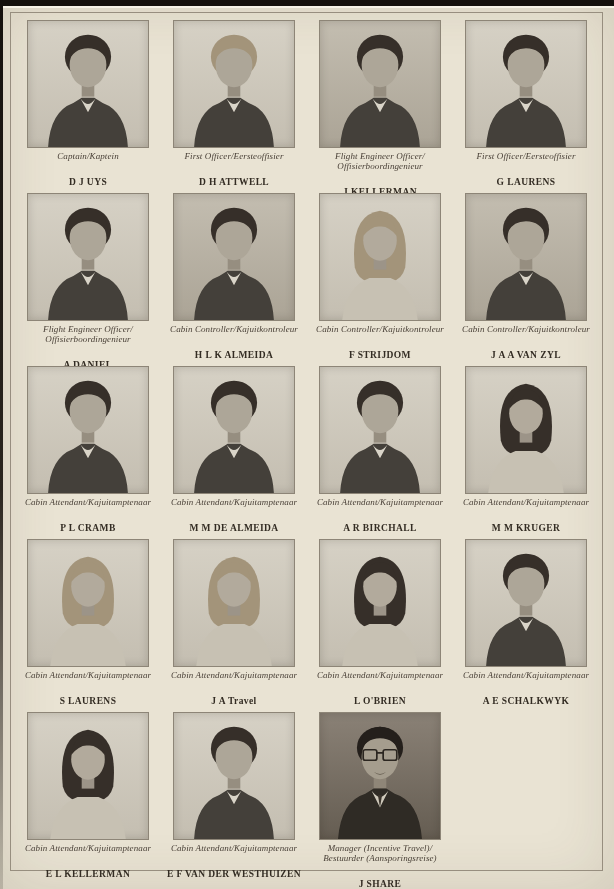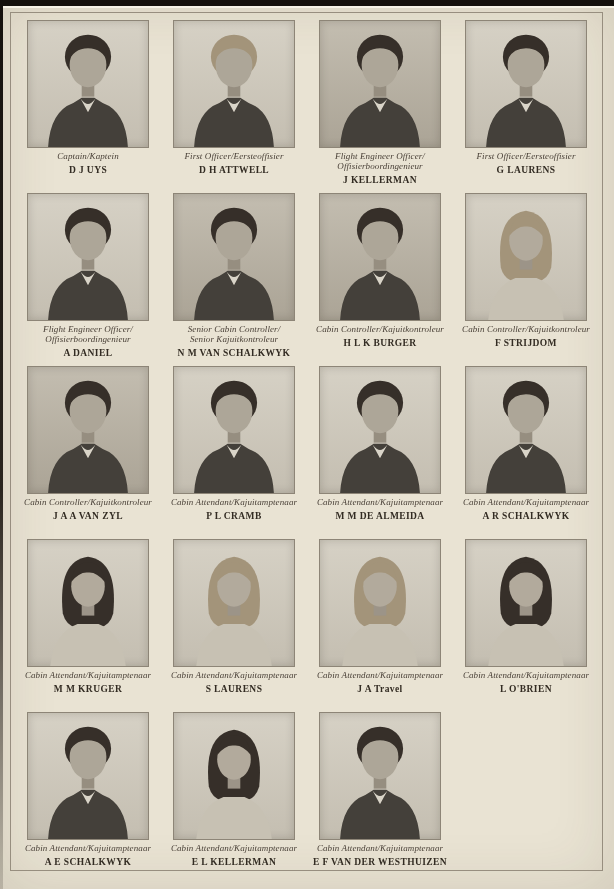--- a/index.html
+++ b/index.html
@@ -28,21 +28,21 @@
     overflow:hidden;position:relative;
   }
   .photo svg{display:block;width:100%;height:100%;}
   .tone-light{background:linear-gradient(#d6d1c5,#c4beb1);}
   .tone-mid{background:linear-gradient(#c3bdb0,#aba496);}
   .tone-dark{background:linear-gradient(#8a8176,#655d52);}
   .hair-dark{--hair:#362f29;}
   .hair-light{--hair:#a3947a;}
   .caption{width:150px;margin:3px 0 0 0;text-align:center;color:#4a4138;}
   .title-line{display:block;font-style:italic;font-size:9px;line-height:10px;letter-spacing:.1px;}
-  .name{margin-top:4px;font-size:9.5px;line-height:11px;font-weight:700;
+  .name{margin-top:16px;font-size:9.5px;line-height:11px;font-weight:700;
     color:#332c23;letter-spacing:.4px;}
 </style>
 </head>
 <body>
 
 <svg width="0" height="0" style="position:absolute" aria-hidden="true">
   <defs>
     <symbol id="p-male" viewBox="0 0 100 120">
       <ellipse cx="50" cy="34" rx="22" ry="21" fill="var(--hair,#362f29)"></ellipse>
       <rect x="44" y="56" width="12" height="16" fill="#968e80"></rect>
@@ -138,146 +138,134 @@
         <use href="#p-male"></use>
       </svg>
     </div>
     <figcaption class="caption">
       <span class="title-line line1">Flight Engineer Officer/</span>
       <span class="title-line line2">Offisierboordingenieur</span>
       <div class="name">A DANIEL</div>
     </figcaption>
   </figure>
 
+
   <figure class="cell">
     <div class="photo tone-mid hair-dark">
       <svg viewBox="0 0 100 120" preserveAspectRatio="xMidMax slice">
         <use href="#p-male"></use>
       </svg>
     </div>
     <figcaption class="caption">
-      <span class="title-line line1">Senior Cabin Controller/</span>
-      <span class="title-line line2">Senior Kajuitkontroleur</span>
-      <div class="name">N M VAN SCHALKWYK</div>
+      <span class="title-line line1">Cabin Controller/Kajuitkontroleur</span>
+      <span class="title-line line2"></span>
+      <div class="name">H L K ALMEIDA</div>
+    </figcaption>
+  </figure>
+
+  <figure class="cell">
+    <div class="photo tone-light hair-light">
+      <svg viewBox="0 0 100 120" preserveAspectRatio="xMidMax slice">
+        <use href="#p-female"></use>
+      </svg>
+    </div>
+    <figcaption class="caption">
+      <span class="title-line line1">Cabin Controller/Kajuitkontroleur</span>
+      <span class="title-line line2"></span>
+      <div class="name">F STRIJDOM</div>
     </figcaption>
   </figure>
 
   <figure class="cell">
     <div class="photo tone-mid hair-dark">
       <svg viewBox="0 0 100 120" preserveAspectRatio="xMidMax slice">
         <use href="#p-male"></use>
       </svg>
     </div>
     <figcaption class="caption">
       <span class="title-line line1">Cabin Controller/Kajuitkontroleur</span>
       <span class="title-line line2"></span>
-      <div class="name">H L K BURGER</div>
+      <div class="name">J A A VAN ZYL</div>
+    </figcaption>
+  </figure>
+
+  <figure class="cell">
+    <div class="photo tone-light hair-dark">
+      <svg viewBox="0 0 100 120" preserveAspectRatio="xMidMax slice">
+        <use href="#p-male"></use>
+      </svg>
+    </div>
+    <figcaption class="caption">
+      <span class="title-line line1">Cabin Attendant/Kajuitamptenaar</span>
+      <span class="title-line line2"></span>
+      <div class="name">P L CRAMB</div>
+    </figcaption>
+  </figure>
+
+  <figure class="cell">
+    <div class="photo tone-light hair-dark">
+      <svg viewBox="0 0 100 120" preserveAspectRatio="xMidMax slice">
+        <use href="#p-male"></use>
+      </svg>
+    </div>
+    <figcaption class="caption">
+      <span class="title-line line1">Cabin Attendant/Kajuitamptenaar</span>
+      <span class="title-line line2"></span>
+      <div class="name">M M DE ALMEIDA</div>
+    </figcaption>
+  </figure>
+
+  <figure class="cell">
+    <div class="photo tone-light hair-dark">
+      <svg viewBox="0 0 100 120" preserveAspectRatio="xMidMax slice">
+        <use href="#p-male"></use>
+      </svg>
+    </div>
+    <figcaption class="caption">
+      <span class="title-line line1">Cabin Attendant/Kajuitamptenaar</span>
+      <span class="title-line line2"></span>
+      <div class="name">A R BIRCHALL</div>
+    </figcaption>
+  </figure>
+
+  <figure class="cell">
+    <div class="photo tone-light hair-dark">
+      <svg viewBox="0 0 100 120" preserveAspectRatio="xMidMax slice">
+        <use href="#p-female"></use>
+      </svg>
+    </div>
+    <figcaption class="caption">
+      <span class="title-line line1">Cabin Attendant/Kajuitamptenaar</span>
+      <span class="title-line line2"></span>
+      <div class="name">M M KRUGER</div>
     </figcaption>
   </figure>
 
   <figure class="cell">
     <div class="photo tone-light hair-light">
       <svg viewBox="0 0 100 120" preserveAspectRatio="xMidMax slice">
         <use href="#p-female"></use>
       </svg>
     </div>
     <figcaption class="caption">
-      <span class="title-line line1">Cabin Controller/Kajuitkontroleur</span>
-      <span class="title-line line2"></span>
-      <div class="name">F STRIJDOM</div>
-    </figcaption>
-  </figure>
-
-  <figure class="cell">
-    <div class="photo tone-mid hair-dark">
-      <svg viewBox="0 0 100 120" preserveAspectRatio="xMidMax slice">
-        <use href="#p-male"></use>
-      </svg>
-    </div>
-    <figcaption class="caption">
-      <span class="title-line line1">Cabin Controller/Kajuitkontroleur</span>
-      <span class="title-line line2"></span>
-      <div class="name">J A A VAN ZYL</div>
-    </figcaption>
-  </figure>
-
-  <figure class="cell">
-    <div class="photo tone-light hair-dark">
-      <svg viewBox="0 0 100 120" preserveAspectRatio="xMidMax slice">
-        <use href="#p-male"></use>
-      </svg>
-    </div>
-    <figcaption class="caption">
-      <span class="title-line line1">Cabin Attendant/Kajuitamptenaar</span>
-      <span class="title-line line2"></span>
-      <div class="name">P L CRAMB</div>
-    </figcaption>
-  </figure>
-
-  <figure class="cell">
-    <div class="photo tone-light hair-dark">
-      <svg viewBox="0 0 100 120" preserveAspectRatio="xMidMax slice">
-        <use href="#p-male"></use>
-      </svg>
-    </div>
-    <figcaption class="caption">
-      <span class="title-line line1">Cabin Attendant/Kajuitamptenaar</span>
-      <span class="title-line line2"></span>
-      <div class="name">M M DE ALMEIDA</div>
-    </figcaption>
-  </figure>
-
-  <figure class="cell">
-    <div class="photo tone-light hair-dark">
-      <svg viewBox="0 0 100 120" preserveAspectRatio="xMidMax slice">
-        <use href="#p-male"></use>
-      </svg>
-    </div>
-    <figcaption class="caption">
-      <span class="title-line line1">Cabin Attendant/Kajuitamptenaar</span>
-      <span class="title-line line2"></span>
-      <div class="name">A R SCHALKWYK</div>
-    </figcaption>
-  </figure>
-
-  <figure class="cell">
-    <div class="photo tone-light hair-dark">
-      <svg viewBox="0 0 100 120" preserveAspectRatio="xMidMax slice">
-        <use href="#p-female"></use>
-      </svg>
-    </div>
-    <figcaption class="caption">
-      <span class="title-line line1">Cabin Attendant/Kajuitamptenaar</span>
-      <span class="title-line line2"></span>
-      <div class="name">M M KRUGER</div>
+      <span class="title-line line1">Cabin Attendant/Kajuitamptenaar</span>
+      <span class="title-line line2"></span>
+      <div class="name">S LAURENS</div>
     </figcaption>
   </figure>
 
   <figure class="cell">
     <div class="photo tone-light hair-light">
       <svg viewBox="0 0 100 120" preserveAspectRatio="xMidMax slice">
         <use href="#p-female"></use>
       </svg>
     </div>
     <figcaption class="caption">
       <span class="title-line line1">Cabin Attendant/Kajuitamptenaar</span>
       <span class="title-line line2"></span>
-      <div class="name">S LAURENS</div>
-    </figcaption>
-  </figure>
-
-  <figure class="cell">
-    <div class="photo tone-light hair-light">
-      <svg viewBox="0 0 100 120" preserveAspectRatio="xMidMax slice">
-        <use href="#p-female"></use>
-      </svg>
-    </div>
-    <figcaption class="caption">
-      <span class="title-line line1">Cabin Attendant/Kajuitamptenaar</span>
-      <span class="title-line line2"></span>
       <div class="name">J A Travel</div>
     </figcaption>
   </figure>
 
   <figure class="cell">
     <div class="photo tone-light hair-dark">
       <svg viewBox="0 0 100 120" preserveAspectRatio="xMidMax slice">
         <use href="#p-female"></use>
       </svg>
     </div>
@@ -320,14 +308,26 @@
         <use href="#p-male"></use>
       </svg>
     </div>
     <figcaption class="caption">
       <span class="title-line line1">Cabin Attendant/Kajuitamptenaar</span>
       <span class="title-line line2"></span>
       <div class="name">E F VAN DER WESTHUIZEN</div>
     </figcaption>
   </figure>
 
+  <figure class="cell">
+    <div class="photo tone-dark hair-dark">
+      <svg viewBox="0 0 100 120" preserveAspectRatio="xMidMax slice">
+        <use href="#p-male-dark"></use>
+      </svg>
+    </div>
+    <figcaption class="caption">
+      <span class="title-line line1">Manager (Incentive Travel)/</span>
+      <span class="title-line line2">Bestuurder (Aansporingsreise)</span>
+      <div class="name">J SHARE</div>
+    </figcaption>
+  </figure>
 </div>
 </div>
 
 </body></html>

